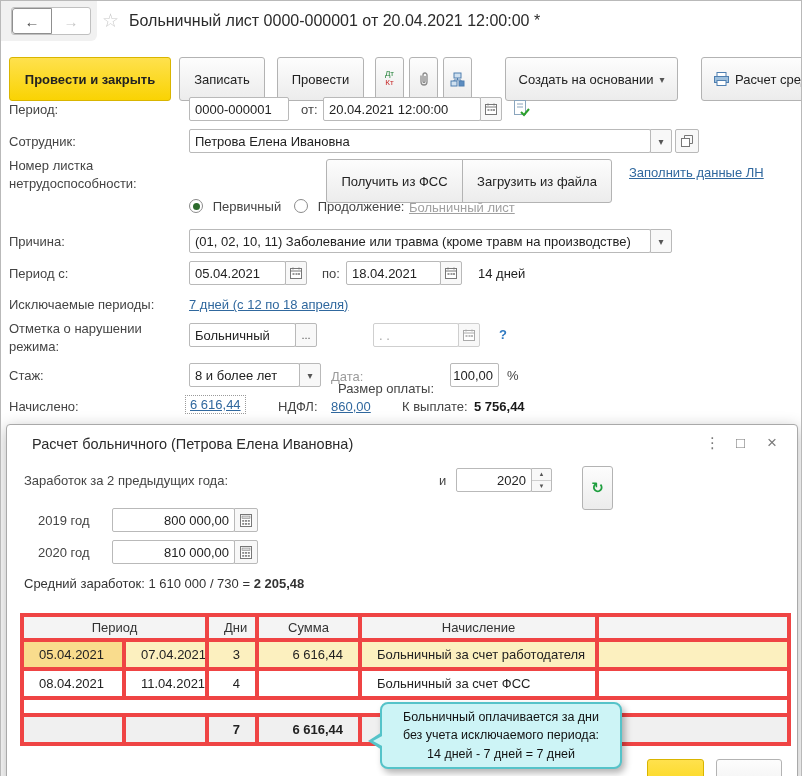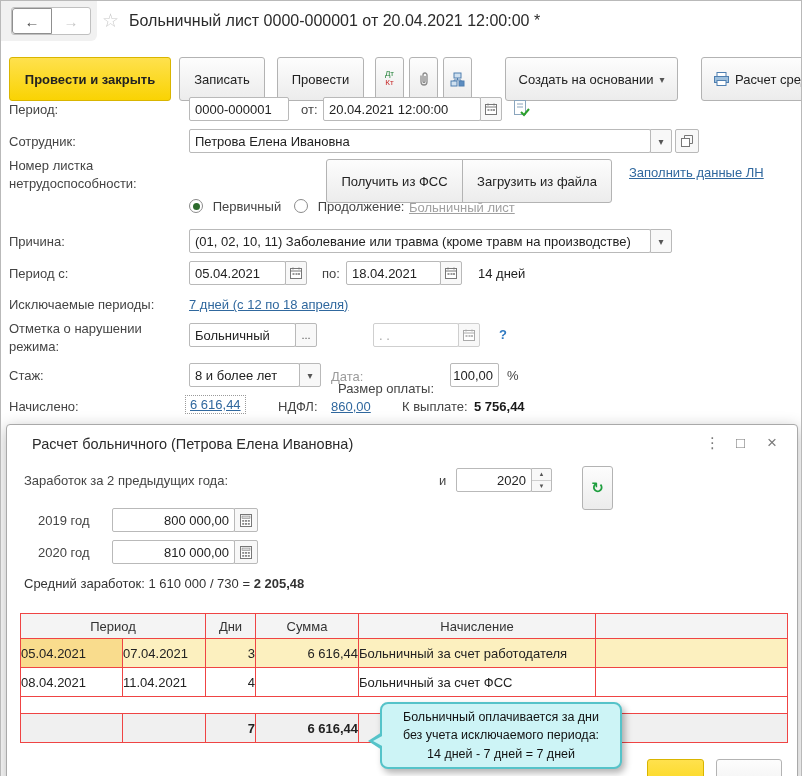--- a/index.html
+++ b/index.html
@@ -48,21 +48,21 @@
                 padding:0 11px; border:1px solid #b3b3b3; background:linear-gradient(#fdfdfd,#ececec); cursor:pointer; }
   .toggle-btn:first-child { border-radius:3px 0 0 3px; }
   .toggle-btn:last-child { border-radius:0 3px 3px 0; margin-left:-1px; }
   .green-txt { color:#0a7a3c; }
 
   .spin { display:inline-flex; flex-direction:column; width:21px; height:24px; margin-left:-1px;
           border:1px solid #b9b9b9; border-radius:0 2px 2px 0; background:#f8f8f8; }
   .spin span { flex:1; display:flex; align-items:center; justify-content:center; font-size:6px; color:#555; cursor:pointer; }
 
   table.calc { border-collapse:collapse; table-layout:fixed; width:767px; font-size:13px; }
-  table.calc td, table.calc th { border:1px solid #ef4444; padding:0 0; overflow:hidden; white-space:nowrap; }
+  table.calc td, table.calc th { border:4px solid #ef4444; padding:0 15px; overflow:hidden; white-space:nowrap; }
   table.calc th { background:#f4f4f4; font-weight:400; color:#333; height:25px; text-align:center; }
   tr.r30 td { height:29px; } td.r { text-align:right; }
   tr.sel-row td { background:#fcf0bf; }
   td.sel-cell { background:#f9dc8d !important; }
   tr.total td { background:#f0f0f0; }
   .b { font-weight:700; }
 
   .tooltip { left:373px; top:277px; width:242px; height:67px; background:#cdf4f6;
              border:2px solid #55c3c9; border-radius:8px; box-shadow:3px 4px 7px rgba(0,0,0,.3);
              display:flex; flex-direction:column; align-items:center; justify-content:center;

